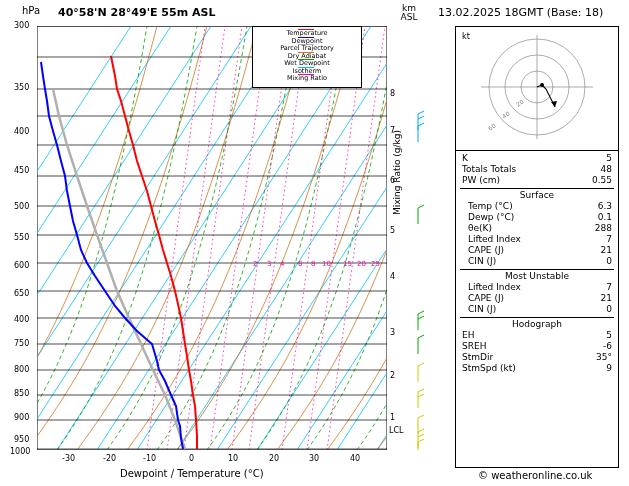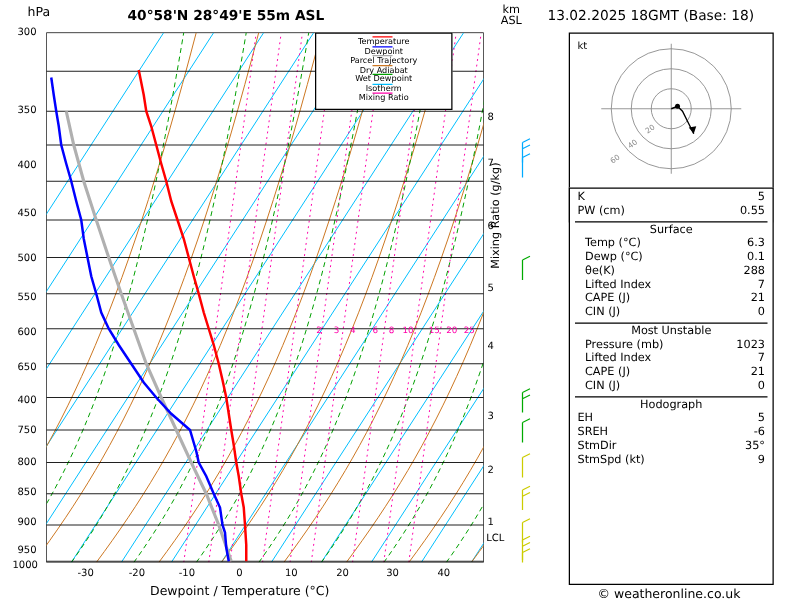--- a/index.html
+++ b/index.html
@@ -1,21 +1,21 @@
 <!DOCTYPE html>
 <html><head>
 <meta charset="utf-8">
 <style>
   html,body{margin:0;padding:0;background:#ffffff;}
   body{width:629px;height:486px;position:relative;font-family:"DejaVu Sans",sans-serif;color:#000;}
   .abs{position:absolute;}
   .lbl{font-size:9px;line-height:1;white-space:nowrap;}
   .lbl8{font-size:8px;line-height:1;white-space:nowrap;}
   .lbl7{font-size:7px;line-height:1;white-space:nowrap;}
-  #title{left:58px;top:6px;font-size:11px;font-weight:bold;margin-left:44px;}
+  #title{left:58px;top:6px;font-size:11px;font-weight:bold;}
   #hpa{left:22px;top:6px;font-size:10px;}
   #kmasl{left:398px;top:4px;font-size:9px;text-align:center;width:22px;}
   #datehdr{left:438px;top:6px;font-size:11px;}
   .panel{border:1px solid #000;background:#fff;box-sizing:border-box;}
   #legend{left:252px;top:26px;width:110px;height:62px;border:1px solid #000;background:#fff;box-sizing:border-box;padding:2px 3px;}
   #legend div{display:flex;align-items:center;height:7.5px;margin:0;flex-direction:column;}
   #legend span.line{display:inline-block;width:16px;height:0;border-top:1.2px solid #000;margin-right:3px;}
   #legend span.txt{font-size:6.5px;line-height:7px;}
   #plot{left:37px;top:26px;width:350px;height:424px;}
   table.info{border-collapse:collapse;width:100%;font-size:9px;}
@@ -247,20 +247,24 @@
 </div>
 
 <div class="abs panel" style="left:455px;top:150px;width:164px;height:318px;padding:2px 4px;">
   <table class="info">
     <tbody>
         <tr>
           <td>K</td>
           <td style="text-align:right;width:42px;">5</td>
         </tr>
     <tr>
+          <td>Totals Totals</td>
+          <td style="text-align:right;">48</td>
+        </tr>
+    <tr>
           <td>PW (cm)</td>
           <td style="text-align:right;">0.55</td>
         </tr>
   </tbody>
     </table>
   <div style="border-top:1px solid #000;margin:2px 0 1px 0;"></div>
   <div class="sectionhdr">Surface</div>
   <table class="info">
     <tbody>
         <tr>
@@ -286,24 +290,20 @@
     <tr>
           <td style="padding-left:8px;">CIN (J)</td>
           <td style="text-align:right;">0</td>
         </tr>
   </tbody>
     </table>
   <div style="border-top:1px solid #000;margin:2px 0 1px 0;"></div>
   <div class="sectionhdr">Most Unstable</div>
   <table class="info">
     <tbody>
-        <tr>
-          <td style="padding-left:8px;">Pressure (mb)</td>
-          <td style="text-align:right;width:42px;">1023</td>
-        </tr>
     <tr>
           <td style="padding-left:8px;">Lifted Index</td>
           <td style="text-align:right;">7</td>
         </tr>
     <tr>
           <td style="padding-left:8px;">CAPE (J)</td>
           <td style="text-align:right;">21</td>
         </tr>
     <tr>
           <td style="padding-left:8px;">CIN (J)</td>

